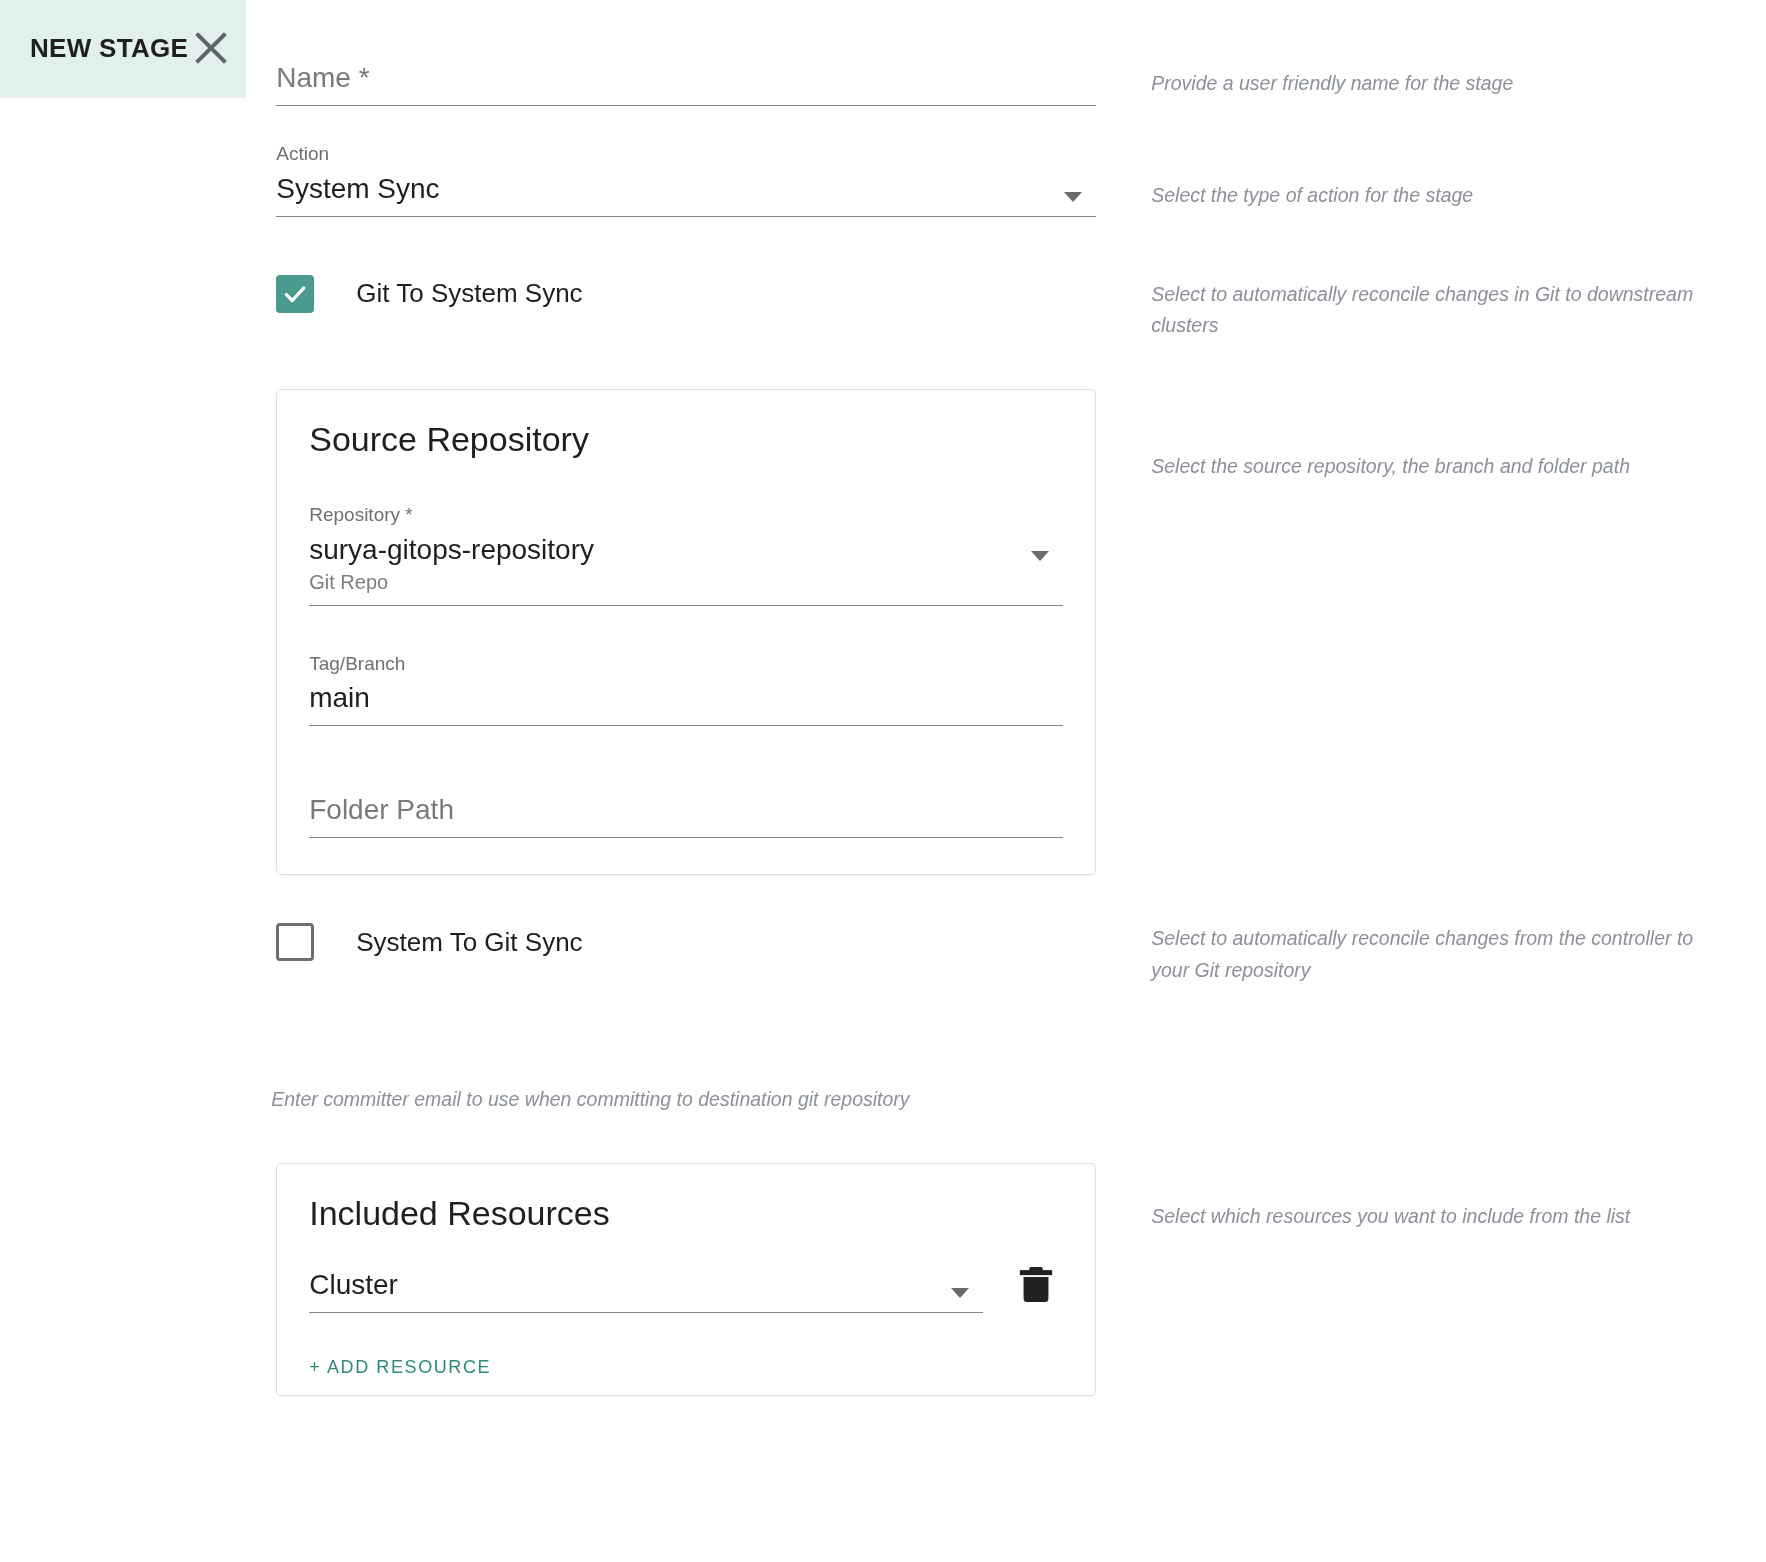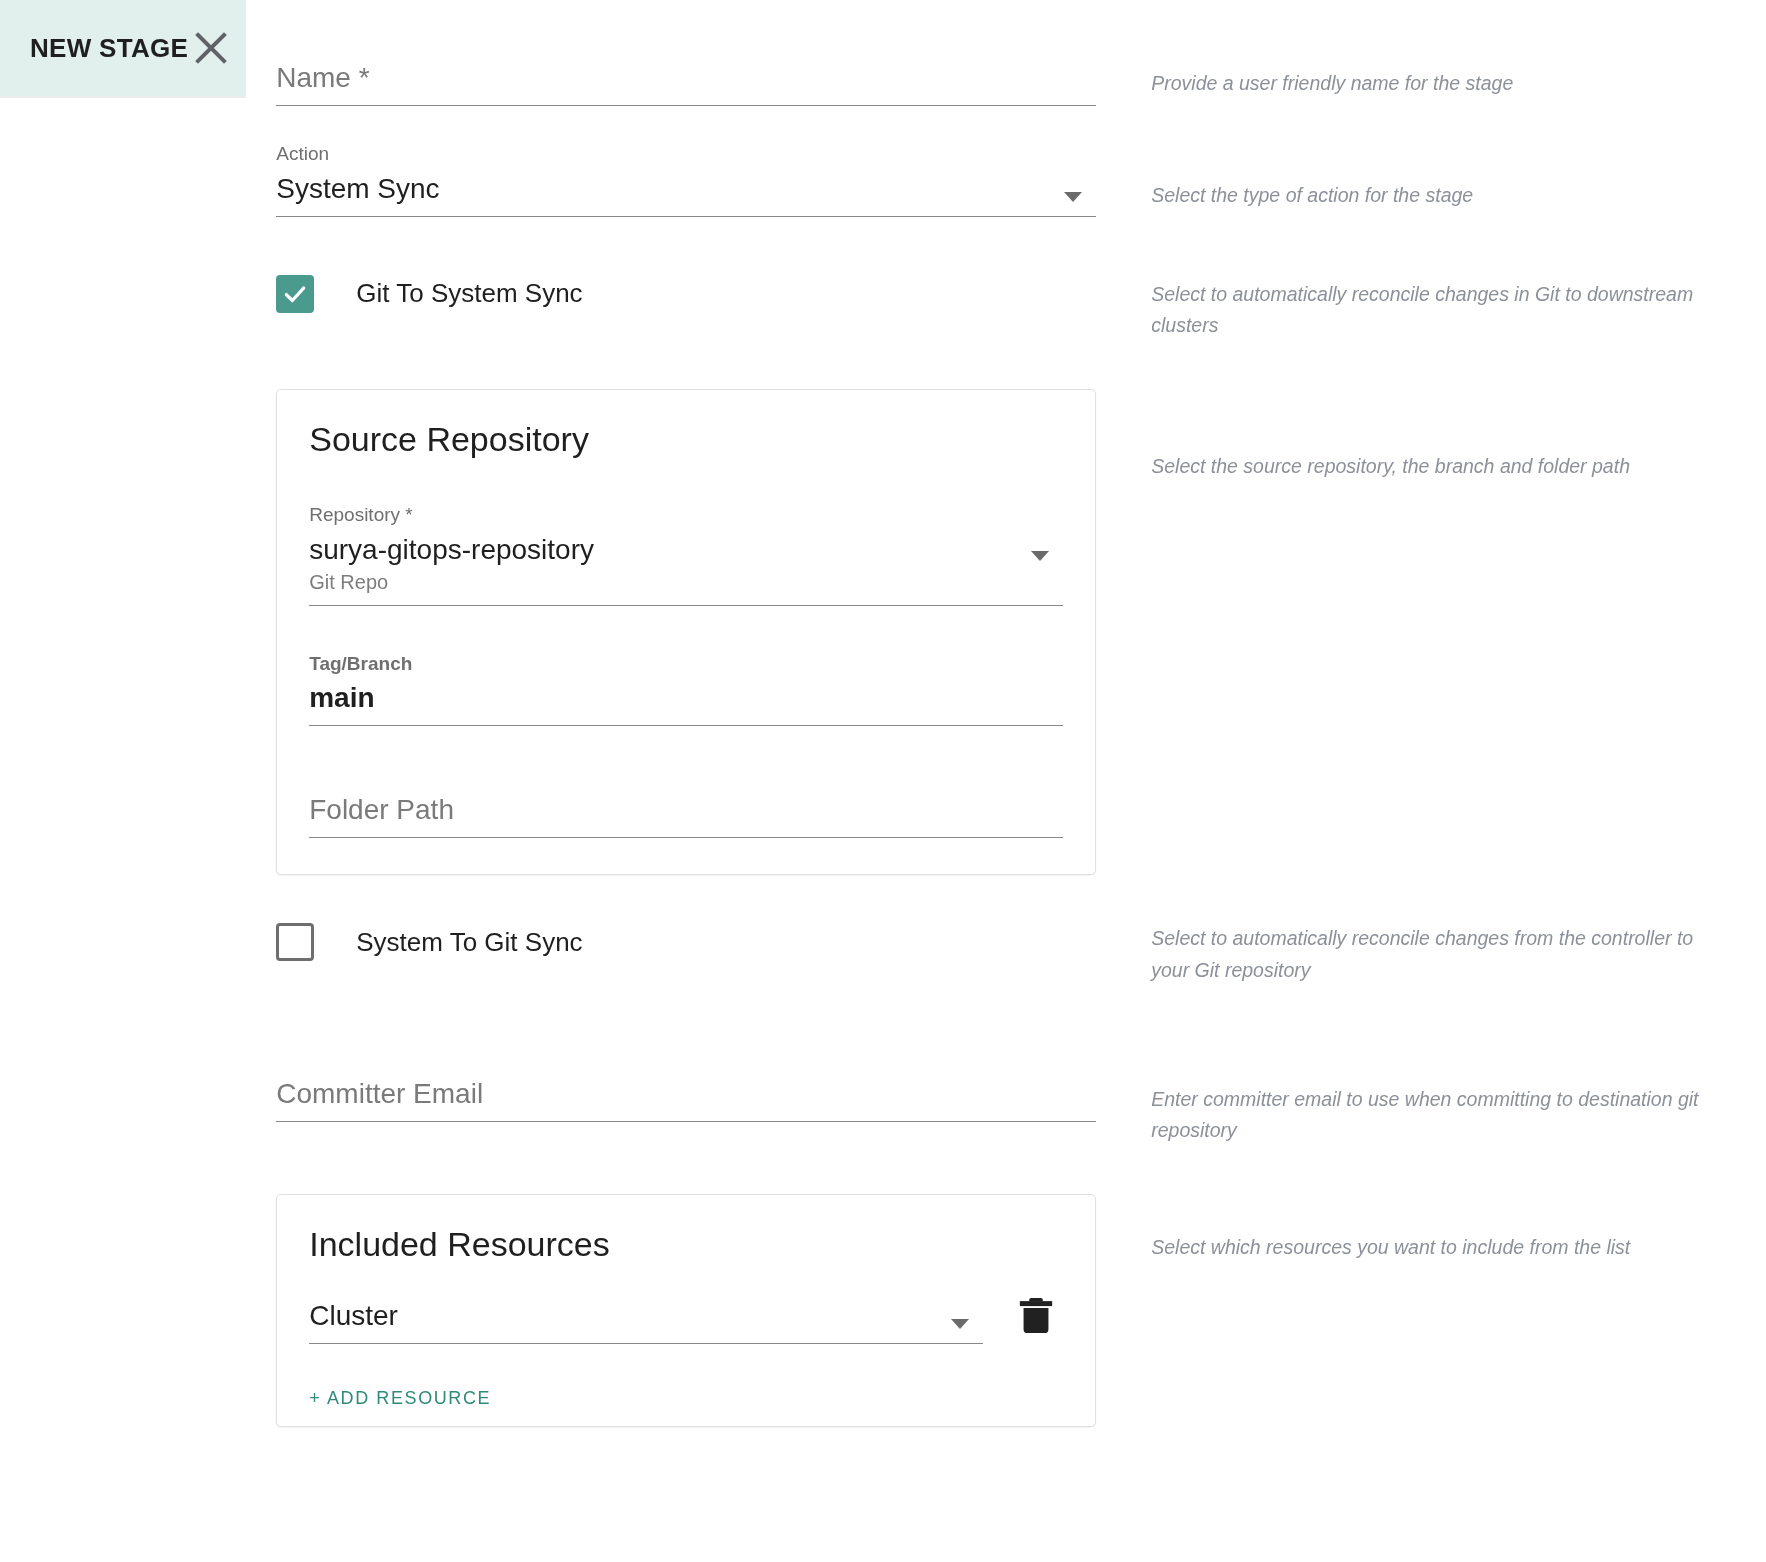--- a/index.html
+++ b/index.html
@@ -258,21 +258,21 @@
         <div class="card">
           <div class="card-title">Source Repository</div>
 
           <div class="field select-field" style="margin-bottom:46px;">
             <div class="field-label-small">Repository *</div>
             <div class="field-value">surya-gitops-repository</div>
             <div class="field-sub">Git Repo</div>
             <div class="caret" style="bottom:44px;"></div>
           </div>
 
-          <div class="field" style="margin-bottom:66px;font-weight:bold;">
+          <div class="field" style="margin-bottom:66px;">
             <div class="field-label-small">Tag/Branch</div>
             <div class="field-value">main</div>
           </div>
 
           <div class="field">
             <div class="field-placeholder">Folder Path</div>
           </div>
         </div>
       </div>
       <div class="col-right" style="padding-top:62px;">
@@ -286,25 +286,20 @@
           <div class="cb unchecked"></div>
           <div class="cb-label">System To Git Sync</div>
         </div>
       </div>
       <div class="col-right" style="padding-top:0px;">
         <div class="hint">Select to automatically reconcile changes from the controller to your Git repository</div>
       </div>
     </div>
 
     <div class="row" style="margin-top:90px;">
-      <div class="col-left">
-        <div class="field">
-          <div class="field-placeholder">Committer Email</div>
-        </div>
-      </div>
       <div class="col-right" style="padding-top:8px;">
         <div class="hint">Enter committer email to use when committing to destination git repository</div>
       </div>
     </div>
 
     <div class="row" style="margin-top:48px;">
       <div class="col-left">
         <div class="card" style="padding-bottom:17px;">
           <div class="card-title tight">Included Resources</div>
 

